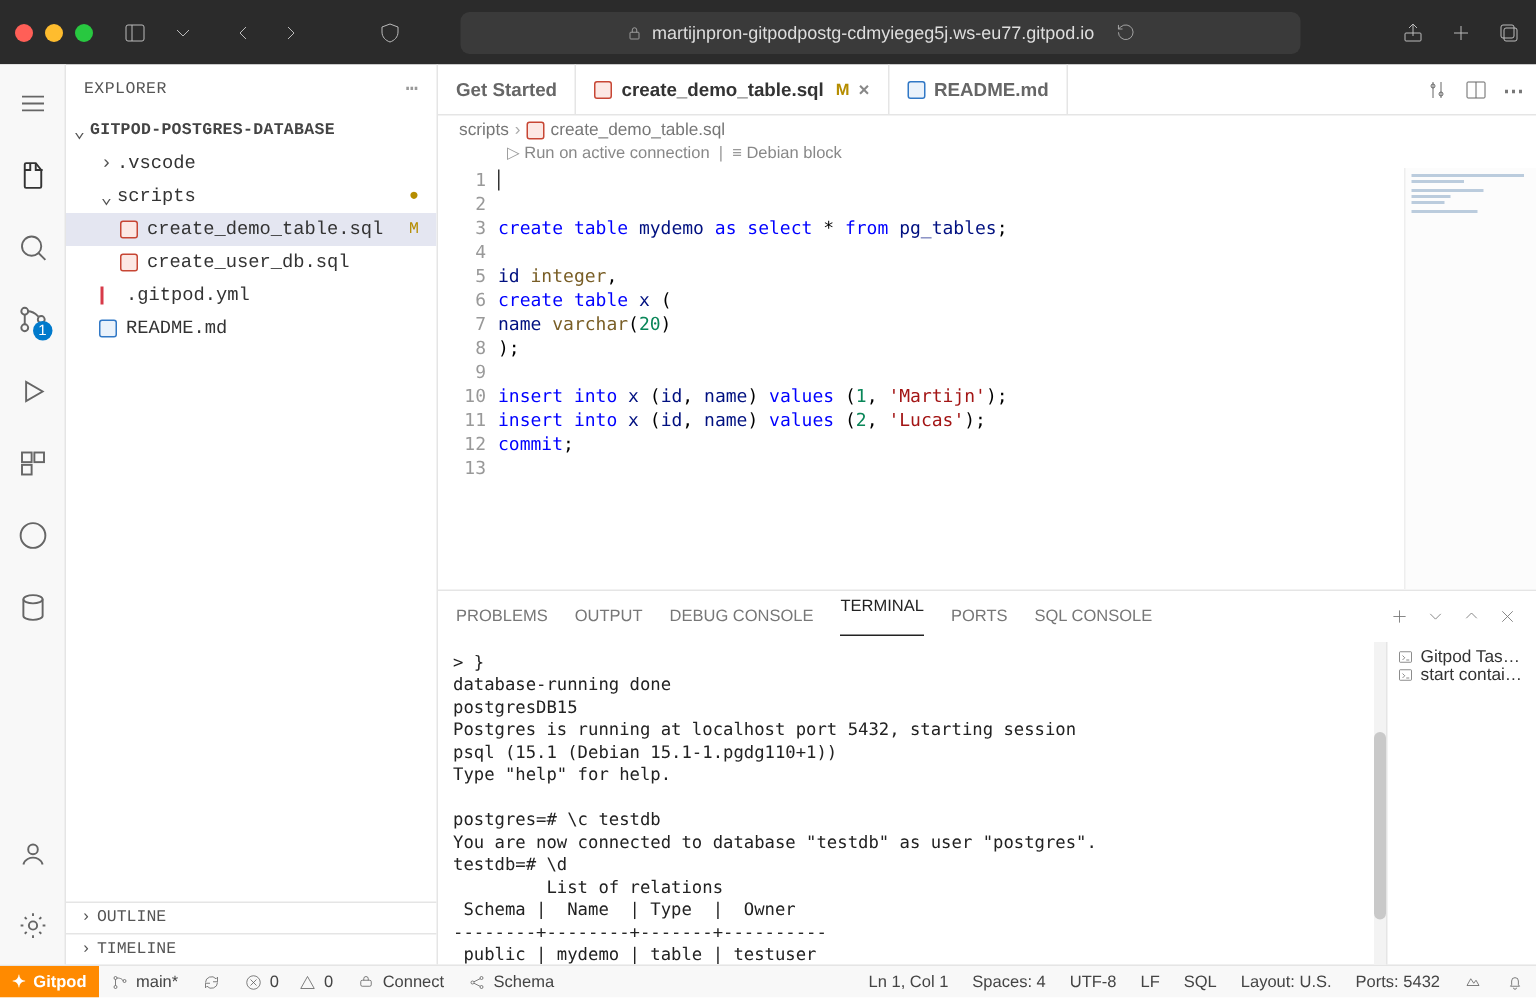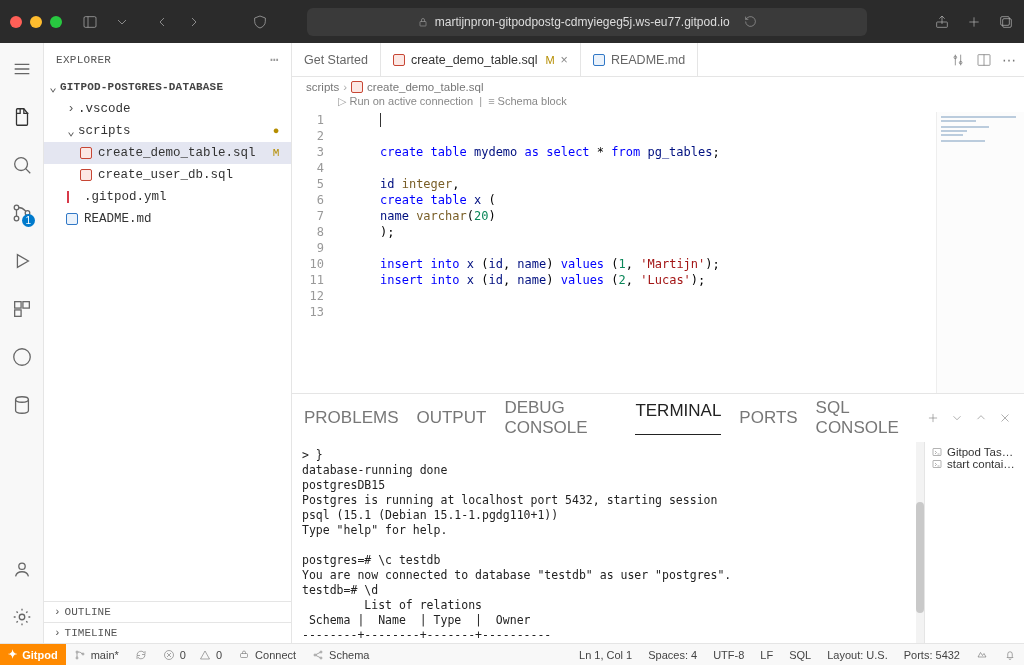--- a/index.html
+++ b/index.html
@@ -34,42 +34,42 @@
 .tree-row .suffix { color:var(--mod); font-size:11px; width:14px; text-align:center; }
 .tree-row.sel { background:var(--sidebar-sel); }
 .tree-row.bold .lbl { font-weight:600; font-size:11px; letter-spacing:.2px; color:#444; }
 .section { border-top:1px solid var(--divider); padding:4px 10px; font-size:11px; color:#555; display:flex; align-items:center; gap:4px;}
 
 .fi-sql { width:12px;height:12px;border:1px solid #c74634;background:#fce8e4;border-radius:2px; }
 .fi-md  { width:12px;height:12px;border:1px solid #3178c6;border-radius:2px;background:#eaf2fb; }
 .fi-yml { width:10px;height:12px;border-left:2px solid #d73a49; }
 
 .main { flex:1; display:flex; flex-direction:column; min-width:0; }
-.tabs { height:34px; display:flex; align-items:stretch; border-bottom:1px solid var(--divider); }
+.tabs { height:34px; display:flex; align-items:stretch; border-bottom:1px solid var(--divider);font-weight:bold; }
 .tab { display:flex; align-items:center; gap:6px; padding:0 12px; font-size:12.5px; color:#666; border-right:1px solid var(--divider); position:relative; }
 .tab.active { color:#333; }
 .tab .close { color:#888; }
 .tab .mod-suffix { color:var(--mod); font-size:11px; margin-left:2px;}
 .tab-actions { margin-left:auto; display:flex; align-items:center; gap:10px; padding:0 8px; color:#666;}
 .tab-actions svg { width:16px; height:16px; stroke:#666; fill:none; }
 .breadcrumb { padding:4px 14px 0; font-size:11.5px; color:#777; display:flex; gap:4px; align-items:center; }
 .breadcrumb .sep { color:#aaa; }
 .codelens { padding:2px 0 4px 46px; font-size:11px; color:#999; }
 .codelens a { color:#888; text-decoration:none; }
 .editor { flex:1; display:flex; position:relative; overflow:hidden; font-family: Menlo, Consolas, monospace; font-size:12px; }
 .gutter { width:40px; text-align:right; color:#999; padding:0 8px 0 0; user-select:none; }
 .gutter div { height:16px; line-height:16px; }
-.code { flex:1;margin-left:48px; }
+.code { flex:1; }
 .code .line { height:16px; line-height:16px; white-space:pre; }
 .minimap { width:88px; background:#fcfcfc; border-left:1px solid #eee; position:relative; }
 .minimap .mm { position:absolute; left:4px; right:8px; height:2px; background:#bcd; }
 .kw{color:var(--code-kw)} .fn{color:var(--code-fn)} .id{color:var(--code-id)} .num{color:var(--code-num)} .str{color:var(--code-str)} .op{color:var(--code-op)} .cursor{border-left:1px solid #333;}
 
 .panel { height:250px; border-top:1px solid var(--divider); display:flex; flex-direction:column; }
-.ptabs { display:flex; align-items:center; gap:18px; padding:4px 12px; font-size:17px; color:#777; }
+.ptabs { display:flex; align-items:center; gap:18px; padding:4px 12px; font-size:11px; color:#777; }
 .ptabs span[data-active="true"]{ color:#222; border-bottom:1px solid #222; padding-bottom:13px; }
 .ptabs .pa { margin-left:auto; display:flex; gap:10px; color:#777;}
 .ptabs svg { width:14px; height:14px; stroke:#777; fill:none; }
 .panel-body { flex:1; display:flex; min-height:0; }
 .term { flex:1; font-family: Menlo, Consolas, monospace; font-size:11.5px; color:#222; padding:6px 10px; white-space:pre; overflow:hidden; line-height:15px;}
 .tlist { width:100px; border-left:1px solid var(--divider); font-size:11.5px; padding:4px 6px; display:flex; flex-direction:column; gap:0;}
 .tlist .it{display:flex;align-items:center;gap:4px;white-space:nowrap;overflow:hidden;text-overflow:ellipsis;}
 .scroll-ind{width:8px;background:#f3f3f3;position:relative;}
 .scroll-ind::after{content:'';position:absolute;top:60px;bottom:30px;left:0;right:0;background:#c9c9c9;border-radius:4px;}
 
@@ -296,21 +296,21 @@
           <span style="font-size:14px;color:#777">⋯</span>
         </div>
       </div>
     <div class="breadcrumb">
       <span>scripts</span>
       <span class="sep">›</span>
       <span class="fi-sql"></span>
       <span>create_demo_table.sql</span>
     </div>
     <div class="codelens">
-      ▷ <a>Run on active connection</a> &nbsp;|&nbsp; ≡ <a>Schema block</a>
+      ▷ <a>Run on active connection</a> &nbsp;|&nbsp; ≡ <a>Debian block</a>
     </div>
     <div class="editor">
       <div class="gutter" id="gutter">
           <div>1</div>
           <div>2</div>
           <div>3</div>
           <div>4</div>
           <div>5</div>
           <div>6</div>
           <div>7</div>
@@ -326,20 +326,21 @@
           <div class="line"></div>
           <div class="line"><span class="kw">create</span> <span class="kw">table</span> <span class="id">mydemo</span> <span class="kw">as</span> <span class="kw">select</span> <span class="op">*</span> <span class="kw">from</span> <span class="id">pg_tables</span><span class="op">;</span></div>
           <div class="line"></div>
           <div class="line"><span class="id">id</span> <span class="fn">integer</span><span class="op">,</span></div>
           <div class="line"><span class="kw">create</span> <span class="kw">table</span> <span class="id">x</span> <span class="op">(</span></div>
           <div class="line"><span class="id">name</span> <span class="fn">varchar</span><span class="op">(</span><span class="num">20</span><span class="op">)</span></div>
           <div class="line"><span class="op">)</span><span class="op">;</span></div>
           <div class="line"></div>
           <div class="line"><span class="kw">insert</span> <span class="kw">into</span> <span class="id">x</span> <span class="op">(</span><span class="id">id</span><span class="op">,</span> <span class="id">name</span><span class="op">)</span> <span class="kw">values</span> <span class="op">(</span><span class="num">1</span><span class="op">,</span> <span class="str">'Martijn'</span><span class="op">)</span><span class="op">;</span></div>
           <div class="line"><span class="kw">insert</span> <span class="kw">into</span> <span class="id">x</span> <span class="op">(</span><span class="id">id</span><span class="op">,</span> <span class="id">name</span><span class="op">)</span> <span class="kw">values</span> <span class="op">(</span><span class="num">2</span><span class="op">,</span> <span class="str">'Lucas'</span><span class="op">)</span><span class="op">;</span></div>
+          <div class="line"><span class="kw">commit</span><span class="op">;</span></div>
           <div class="line"></div>
         </div>
       <div class="minimap">
         <div class="mm" style="top:4px"></div>
           <div class="mm" style="top:8px;width:40%"></div>
         <div class="mm" style="top:14px;width:55%"></div>
           <div class="mm" style="top:18px;width:30%"></div>
         <div class="mm" style="top:22px;width:25%"></div>
           <div class="mm" style="top:28px;width:50%"></div>
       </div>

